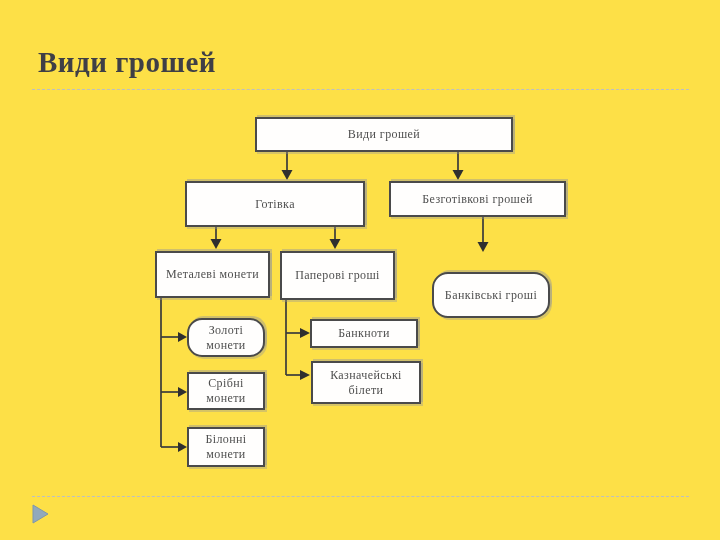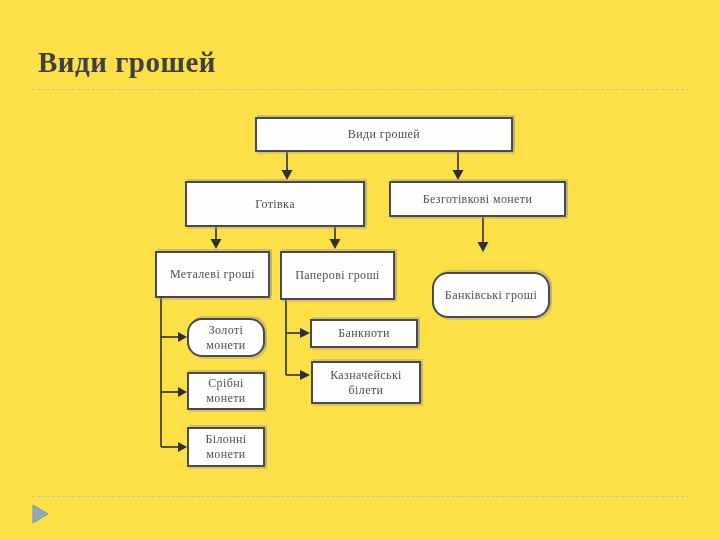--- a/index.html
+++ b/index.html
@@ -89,24 +89,24 @@
       <polygon points="300,370 300,380 310,375"></polygon>
     </svg>
 
     <div class="node n-root">
       <span>Види грошей</span>
     </div>
     <div class="node n-cash">
       <span>Готівка</span>
     </div>
     <div class="node n-noncash">
-      <span>Безготівкові монети</span>
+      <span>Безготівкові грошей</span>
     </div>
     <div class="node n-metal">
-      <span>Металеві гроші</span>
+      <span>Металеві монети</span>
     </div>
     <div class="node n-paper">
       <span>Паперові гроші</span>
     </div>
     <div class="node n-bank">
       <span>Банківські гроші</span>
     </div>
     <div class="node n-gold">
       <span>Золоті монети</span>
     </div>

